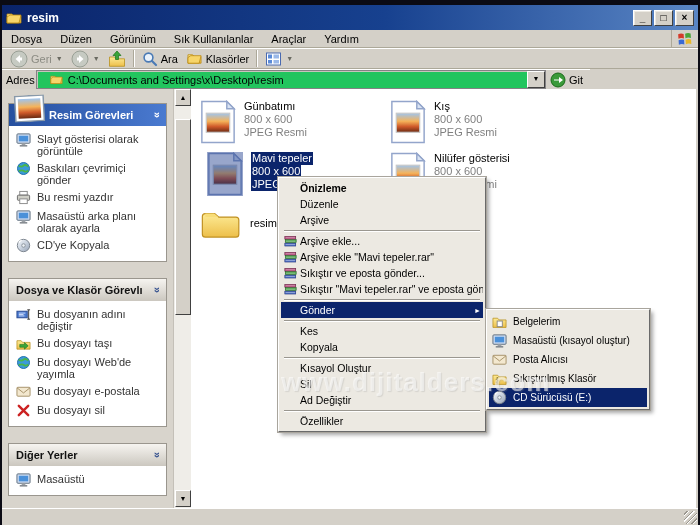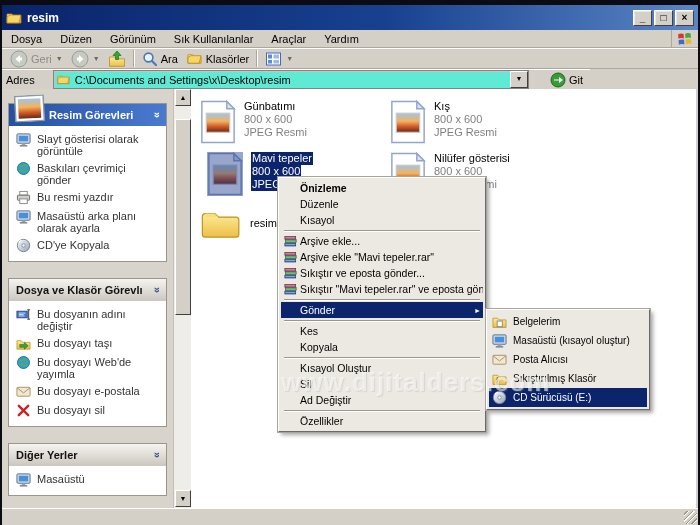--- a/index.html
+++ b/index.html
@@ -21,23 +21,23 @@
   .menu-item{padding:2px 9px}
   .menubar .spacer{flex:1}
   .flagbox{width:26px;height:17px;display:flex;align-items:center;justify-content:center;border-left:1px solid #aca899}
   .toolbar{left:2px;top:48px;width:696px;height:21px;background:#d4d0c8;border-top:1px solid #fff;
            border-bottom:1px solid #aca899;display:flex;align-items:center;box-sizing:border-box;padding-left:4px}
   .tbtn{display:flex;align-items:center;gap:3px;padding:0 4px;height:20px}
   .tbtn .dis{color:#8c8c84}
   .drop{font-size:7px;color:#6a6a62;margin-left:1px}
   .tsep{width:1px;height:17px;background:#aca899;border-right:1px solid #fff;margin:0 3px}
   .addressbar{left:2px;top:69px;width:588px;height:20px;background:#d4d0c8;border-top:1px solid #fff;
-              display:flex;align-items:center;gap:18px;padding:0 4px;box-sizing:border-box}
-  .addr-combo{flex:1;height:17px;background:#5eead4;border:1px solid #848284;box-shadow:inset 1px 1px 0 #c8c4bc;
-              display:flex;align-items:center;padding-left:2px;gap:4px}
+              display:flex;align-items:center;gap:1px;padding:0 4px;box-sizing:border-box}
+  .addr-combo{flex:1;height:17px;background:#22c55e;border:1px solid #848284;box-shadow:inset 1px 1px 0 #c8c4bc;
+              display:flex;align-items:center;padding-left:12px;gap:4px}
   .addr-drop{width:16px;height:15px;background:#d4d0c8;border:1px solid;border-color:#fff #404040 #404040 #fff;
              font-size:7px;text-align:center;line-height:14px;margin-left:auto}
   .git-btn{display:flex;align-items:center;gap:3px;padding:0 3px}
   
   .sidebar{left:2px;top:89px;width:171px;height:419px;background:#d8d4cc;overflow:hidden}
   .panel{margin:0 6px;border:1px solid #9a968e;background:#ffffff;position:relative}
   .panel-h{height:22px;display:flex;align-items:center;padding:0 7px;font-weight:bold;box-sizing:border-box}
   .panel-h .chev{margin-left:auto;display:inline-block;transform:rotate(-90deg);font-size:11px;font-weight:bold}
   .ph-blue{background:linear-gradient(90deg,#26509f,#4a7ad0);color:#fff}
   .ph-blue .chev{color:#fff}
@@ -469,21 +469,21 @@
   <div class="mi">
       <span class="gut"></span>
       <span class="lbl b">Önizleme</span>
     </div>
   <div class="mi">
       <span class="gut"></span>
       <span class="lbl">Düzenle</span>
     </div>
   <div class="mi">
       <span class="gut"></span>
-      <span class="lbl">Kısayol</span>
+      <span class="lbl">Arşive</span>
     </div>
   <div class="msep"></div>
   <div class="mi">
       <span class="gut">
         <svg>
           <use href="#i-books"></use>
         </svg>
       </span>
       <span class="lbl">Arşive ekle...</span>
     </div>

